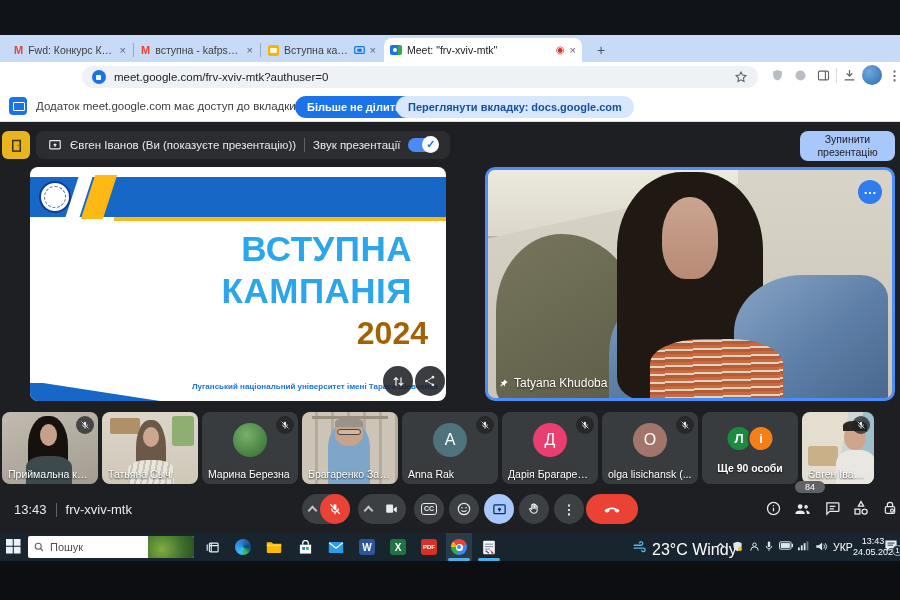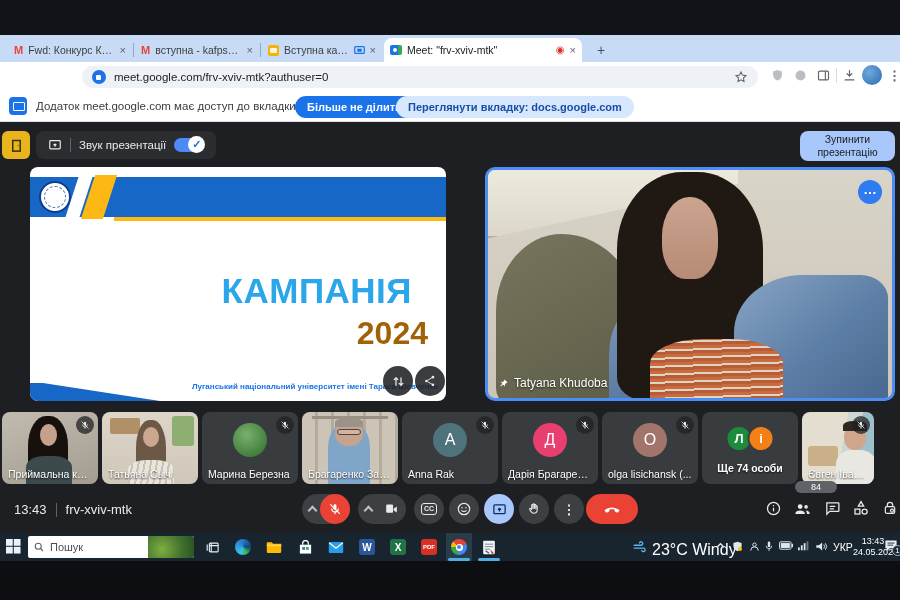--- a/index.html
+++ b/index.html
@@ -91,21 +91,21 @@
   
   #mb-left{top:380px;left:14px;display:flex;align-items:center;gap:9px;color:#e8eaed;font-size:13px}
   .mbdiv{width:1px;height:14px;background:#5f6368}
   .grp{top:372px;height:30px;border-radius:15px;background:#3c4043;display:flex;align-items:center;padding-left:7px}
   .chev{width:7px;height:7px;border-left:2px solid #bdc1c6;border-top:2px solid #bdc1c6;transform:rotate(45deg);margin:2px 4px 0 0}
   .ctl{top:372px;width:30px;height:30px;border-radius:50%;background:#3c4043;color:#e8eaed;display:flex;align-items:center;justify-content:center}
   .ctl.blue{background:#a8c7fa;color:#0b2b63}
   .incirc{width:30px;height:30px;border-radius:50%;display:flex;align-items:center;justify-content:center}
   #endcall{top:372px;left:586px;width:52px;height:30px;border-radius:15px;background:#ea4335;color:#fff;display:flex;align-items:center;justify-content:center}
   .ric{top:376px;width:20px;height:20px;color:#e8eaed;display:flex;align-items:center;justify-content:center}
-  #badge84{top:359px;left:795px;background:#5f6368;color:#fff;font-size:9px;border-radius:8px;padding:1px 16px}
+  #badge84{top:359px;left:795px;background:#5f6368;color:#fff;font-size:9px;border-radius:8px;padding:1px 10px}
   .ccbox{border:1.5px solid currentColor;border-radius:3px;font-size:7px;font-weight:bold;padding:0 2px;line-height:1.4}
 
   
   #taskbar{top:533px;left:0;width:900px;height:28px;background:#18242e}
   #startbtn{top:6px;left:6px}
   #searchbox{top:3px;left:28px;width:166px;height:22px;background:#fff;border-radius:2px;display:flex;align-items:center;overflow:hidden}
   #searchbox .q{margin:0 5px;color:#5f6368}
   #searchtext{font-size:11px;color:#4a4f54;flex:1}
   #bingimg{width:46px;height:22px;background:radial-gradient(circle at 30% 60%,#7fae3f,#3f7030 60%,#2c501f);flex:none}
   .appic{top:5px;width:18px;height:18px;display:flex;align-items:center;justify-content:center}
@@ -232,36 +232,38 @@
           <path d="M14 12h1"></path>
         </svg>
     </div>
     <div class="ab" id="presenterpill">
       <span>
         <svg width="14" height="14" viewBox="0 0 24 24" fill="none" stroke="currentColor" stroke-width="2">
             <rect x="3" y="4.5" width="18" height="14" rx="1.5"></rect>
             <path d="M12 15v-5m0 0L9.6 12.4M12 10l2.4 2.4"></path>
           </svg>
       </span>
+      <span>Євген Іванов (Ви (показуєте презентацію))</span>
       <span class="pdiv"></span>
       <span>Звук презентації</span>
       <span id="toggle">
         <span id="toggle-thumb">✓</span>
       </span>
     </div>
     <div class="ab" id="stopbtn">Зупинити презентацію</div>
 
     <div class="ab" id="slide">
       <div id="slide-band"></div>
       <div id="slide-gap"></div>
       <div id="slide-yellow"></div>
       <div id="slide-underline"></div>
       <div id="emblem">
           <div id="emblem-inner"></div>
         </div>
+      <div class="slide-title" style="top:62px">ВСТУПНА</div>
       <div class="slide-title" style="top:104px">КАМПАНІЯ</div>
       <div id="slide-year">2024</div>
       <div id="slide-footer">Луганський національний університет імені Тараса Шевченка</div>
       <div id="slide-wedge"></div>
     </div>
     <div class="ab floatbtn" style="left:383px;top:244px">
       <svg width="15" height="15" viewBox="0 0 24 24" fill="none" stroke="currentColor" stroke-width="2" stroke-linecap="round">
           <path d="M8 18V6m0 0L5 9m3-3l3 3"></path>
           <path d="M16 6v12m0 0l3-3m-3 3l-3-3"></path>
         </svg>
@@ -380,21 +382,21 @@
           </svg>
       </div>
       <div class="pname">olga lisichansk (...</div>
     </div>
 
     <div class="ab ptile" style="left:702px">
       <div class="ovrow">
         <span class="ovc" style="background:#1d8b3d">Л</span>
         <span class="ovc" style="background:#f57f17;margin-left:-5px">і</span>
       </div>
-      <div class="pname center">Ще 74 особи</div>
+      <div class="pname center">Ще 90 особи</div>
     </div>
 
     <div class="ab ptile" style="left:802px;width:72px">
       <div class="ph" style="inset:0;background:linear-gradient(100deg,#e3decf 0 55%,#ccd6d3 55% 72%,#9ec0cb 72%)"></div>
       <div class="ph" style="left:6px;top:34px;width:30px;height:20px;background:#c9b089;border-radius:3px"></div>
       <div class="ph" style="left:34px;top:38px;width:40px;height:34px;background:#e9e7e2;border-radius:40% 40% 0 0"></div>
       <div class="ph" style="left:42px;top:12px;width:22px;height:26px;background:#cfa58c;border-radius:46%"></div>
       <div class="ph" style="left:41px;top:9px;width:24px;height:10px;background:#2e2620;border-radius:45% 45% 0 0"></div>
       <div class="micoff">
         <svg width="10" height="10" viewBox="0 0 24 24" fill="none" stroke="currentColor" stroke-width="2" stroke-linecap="round">

